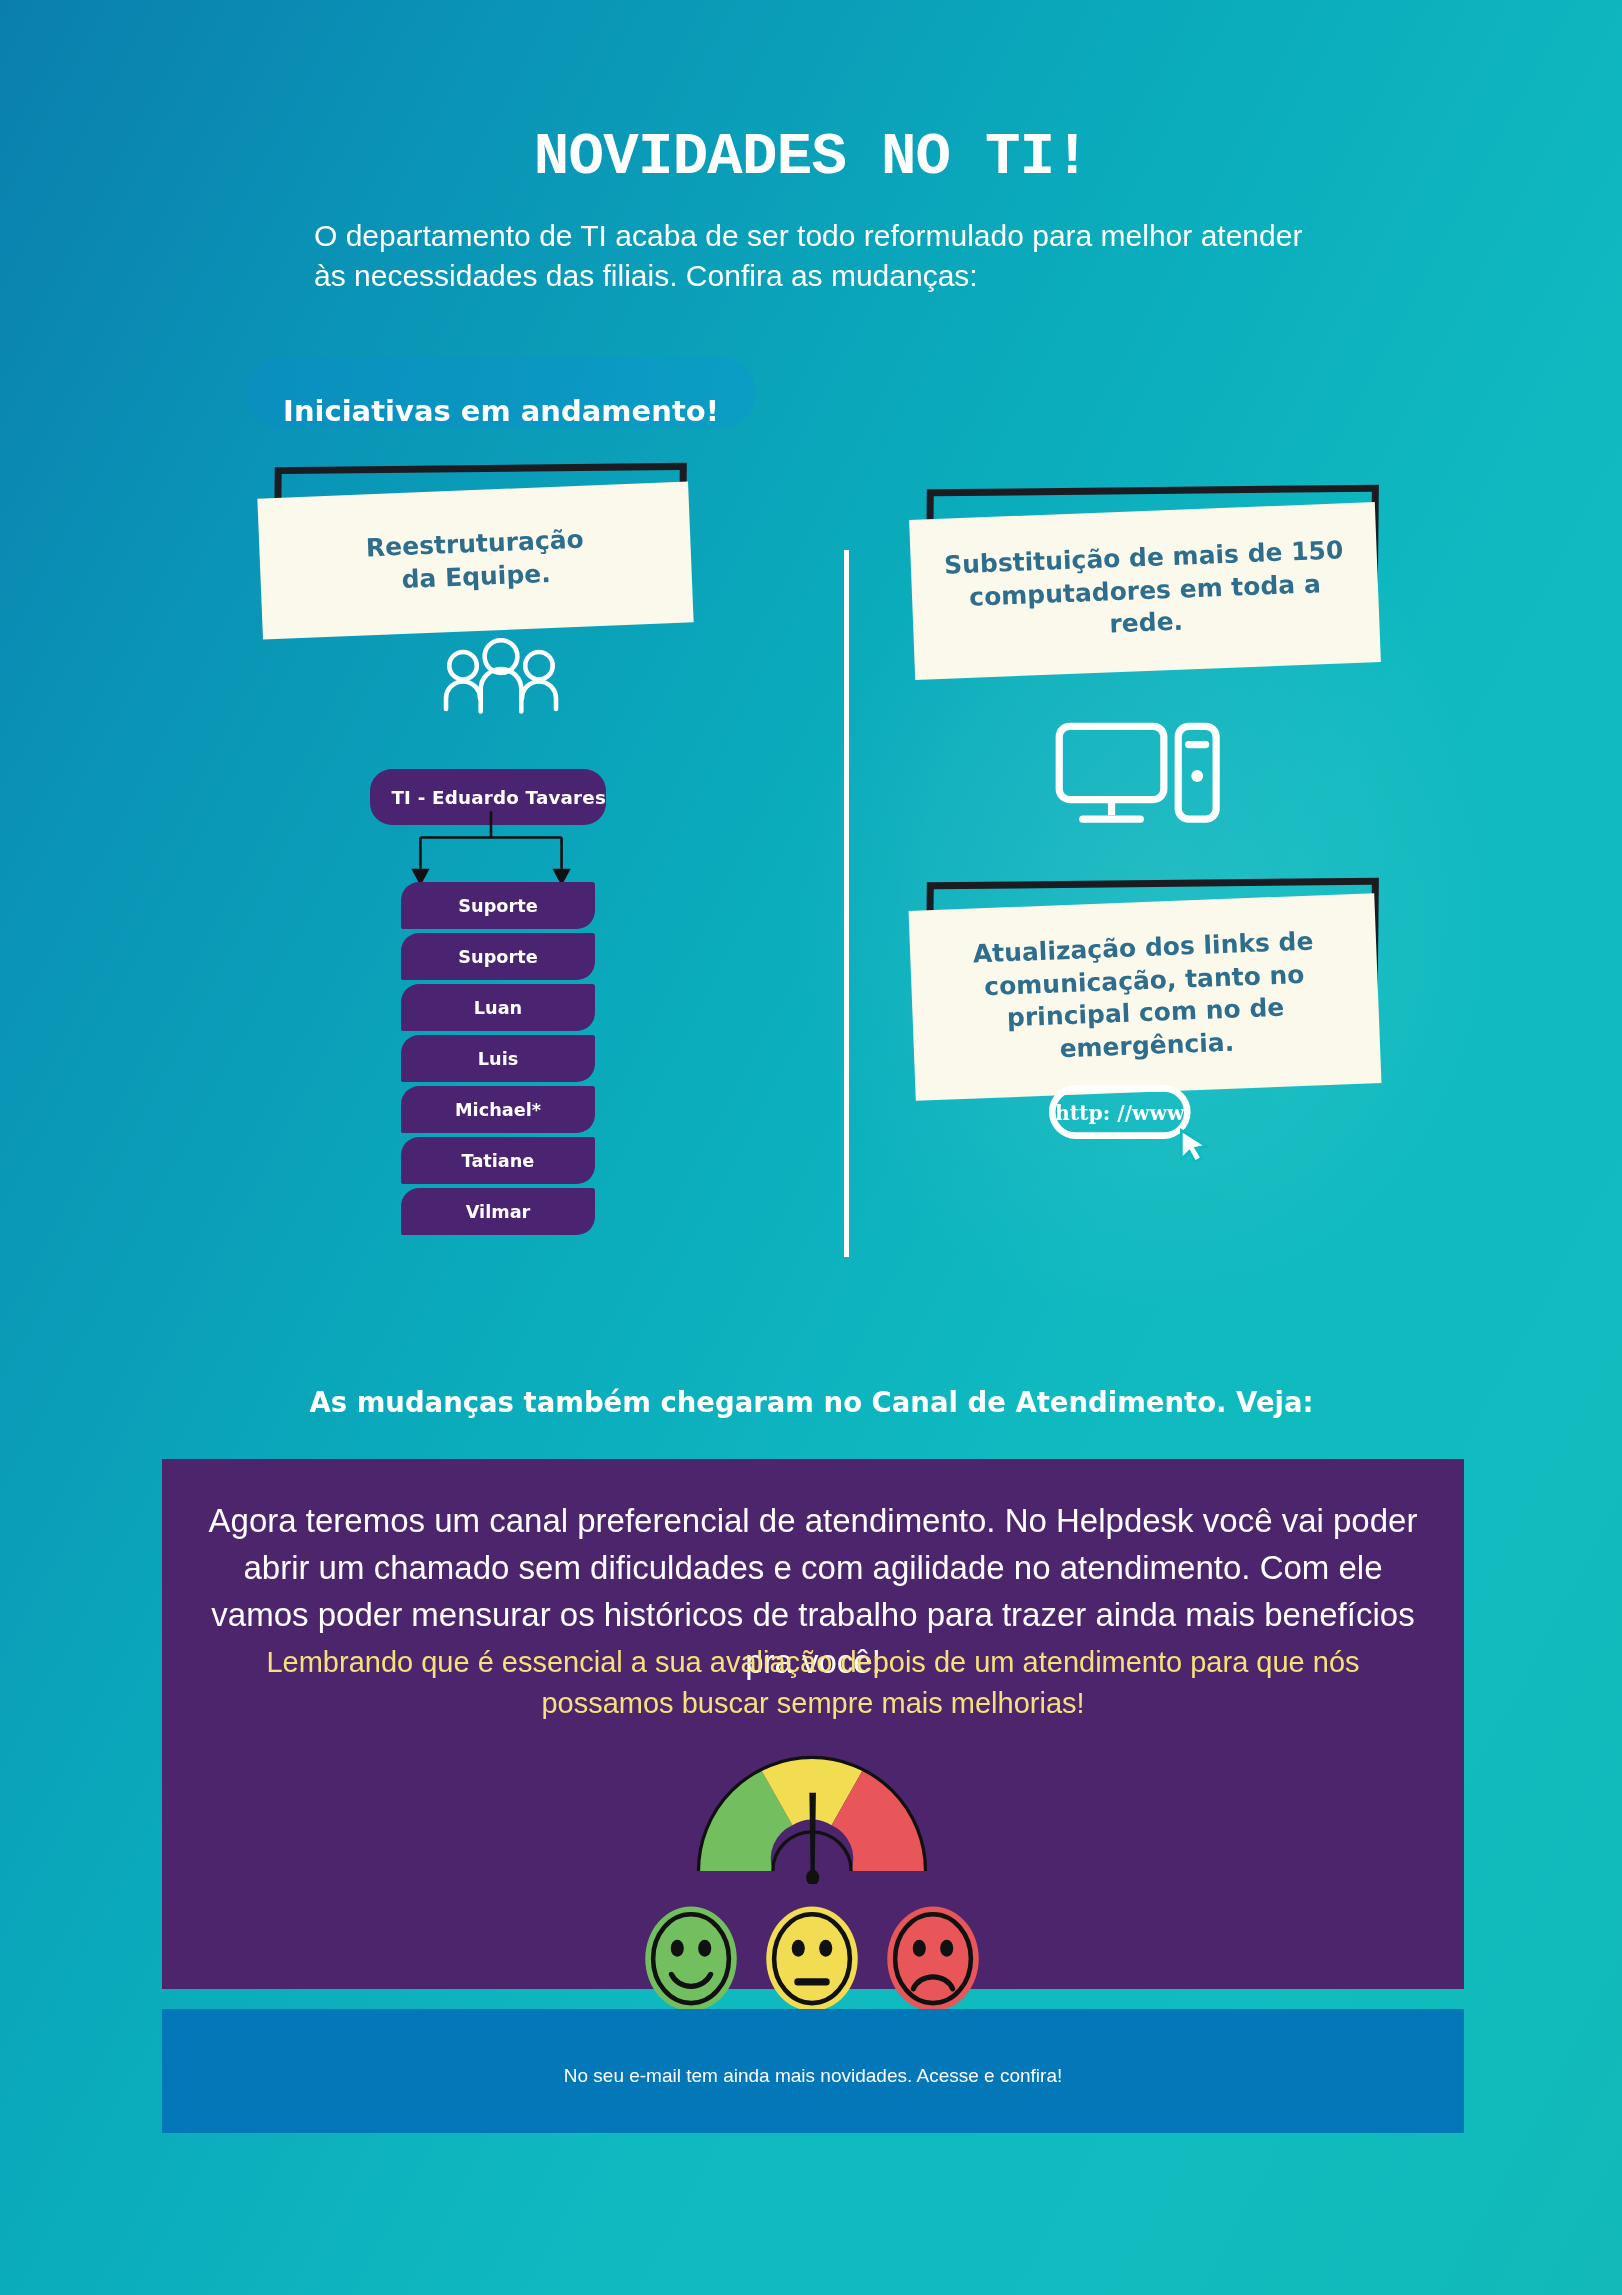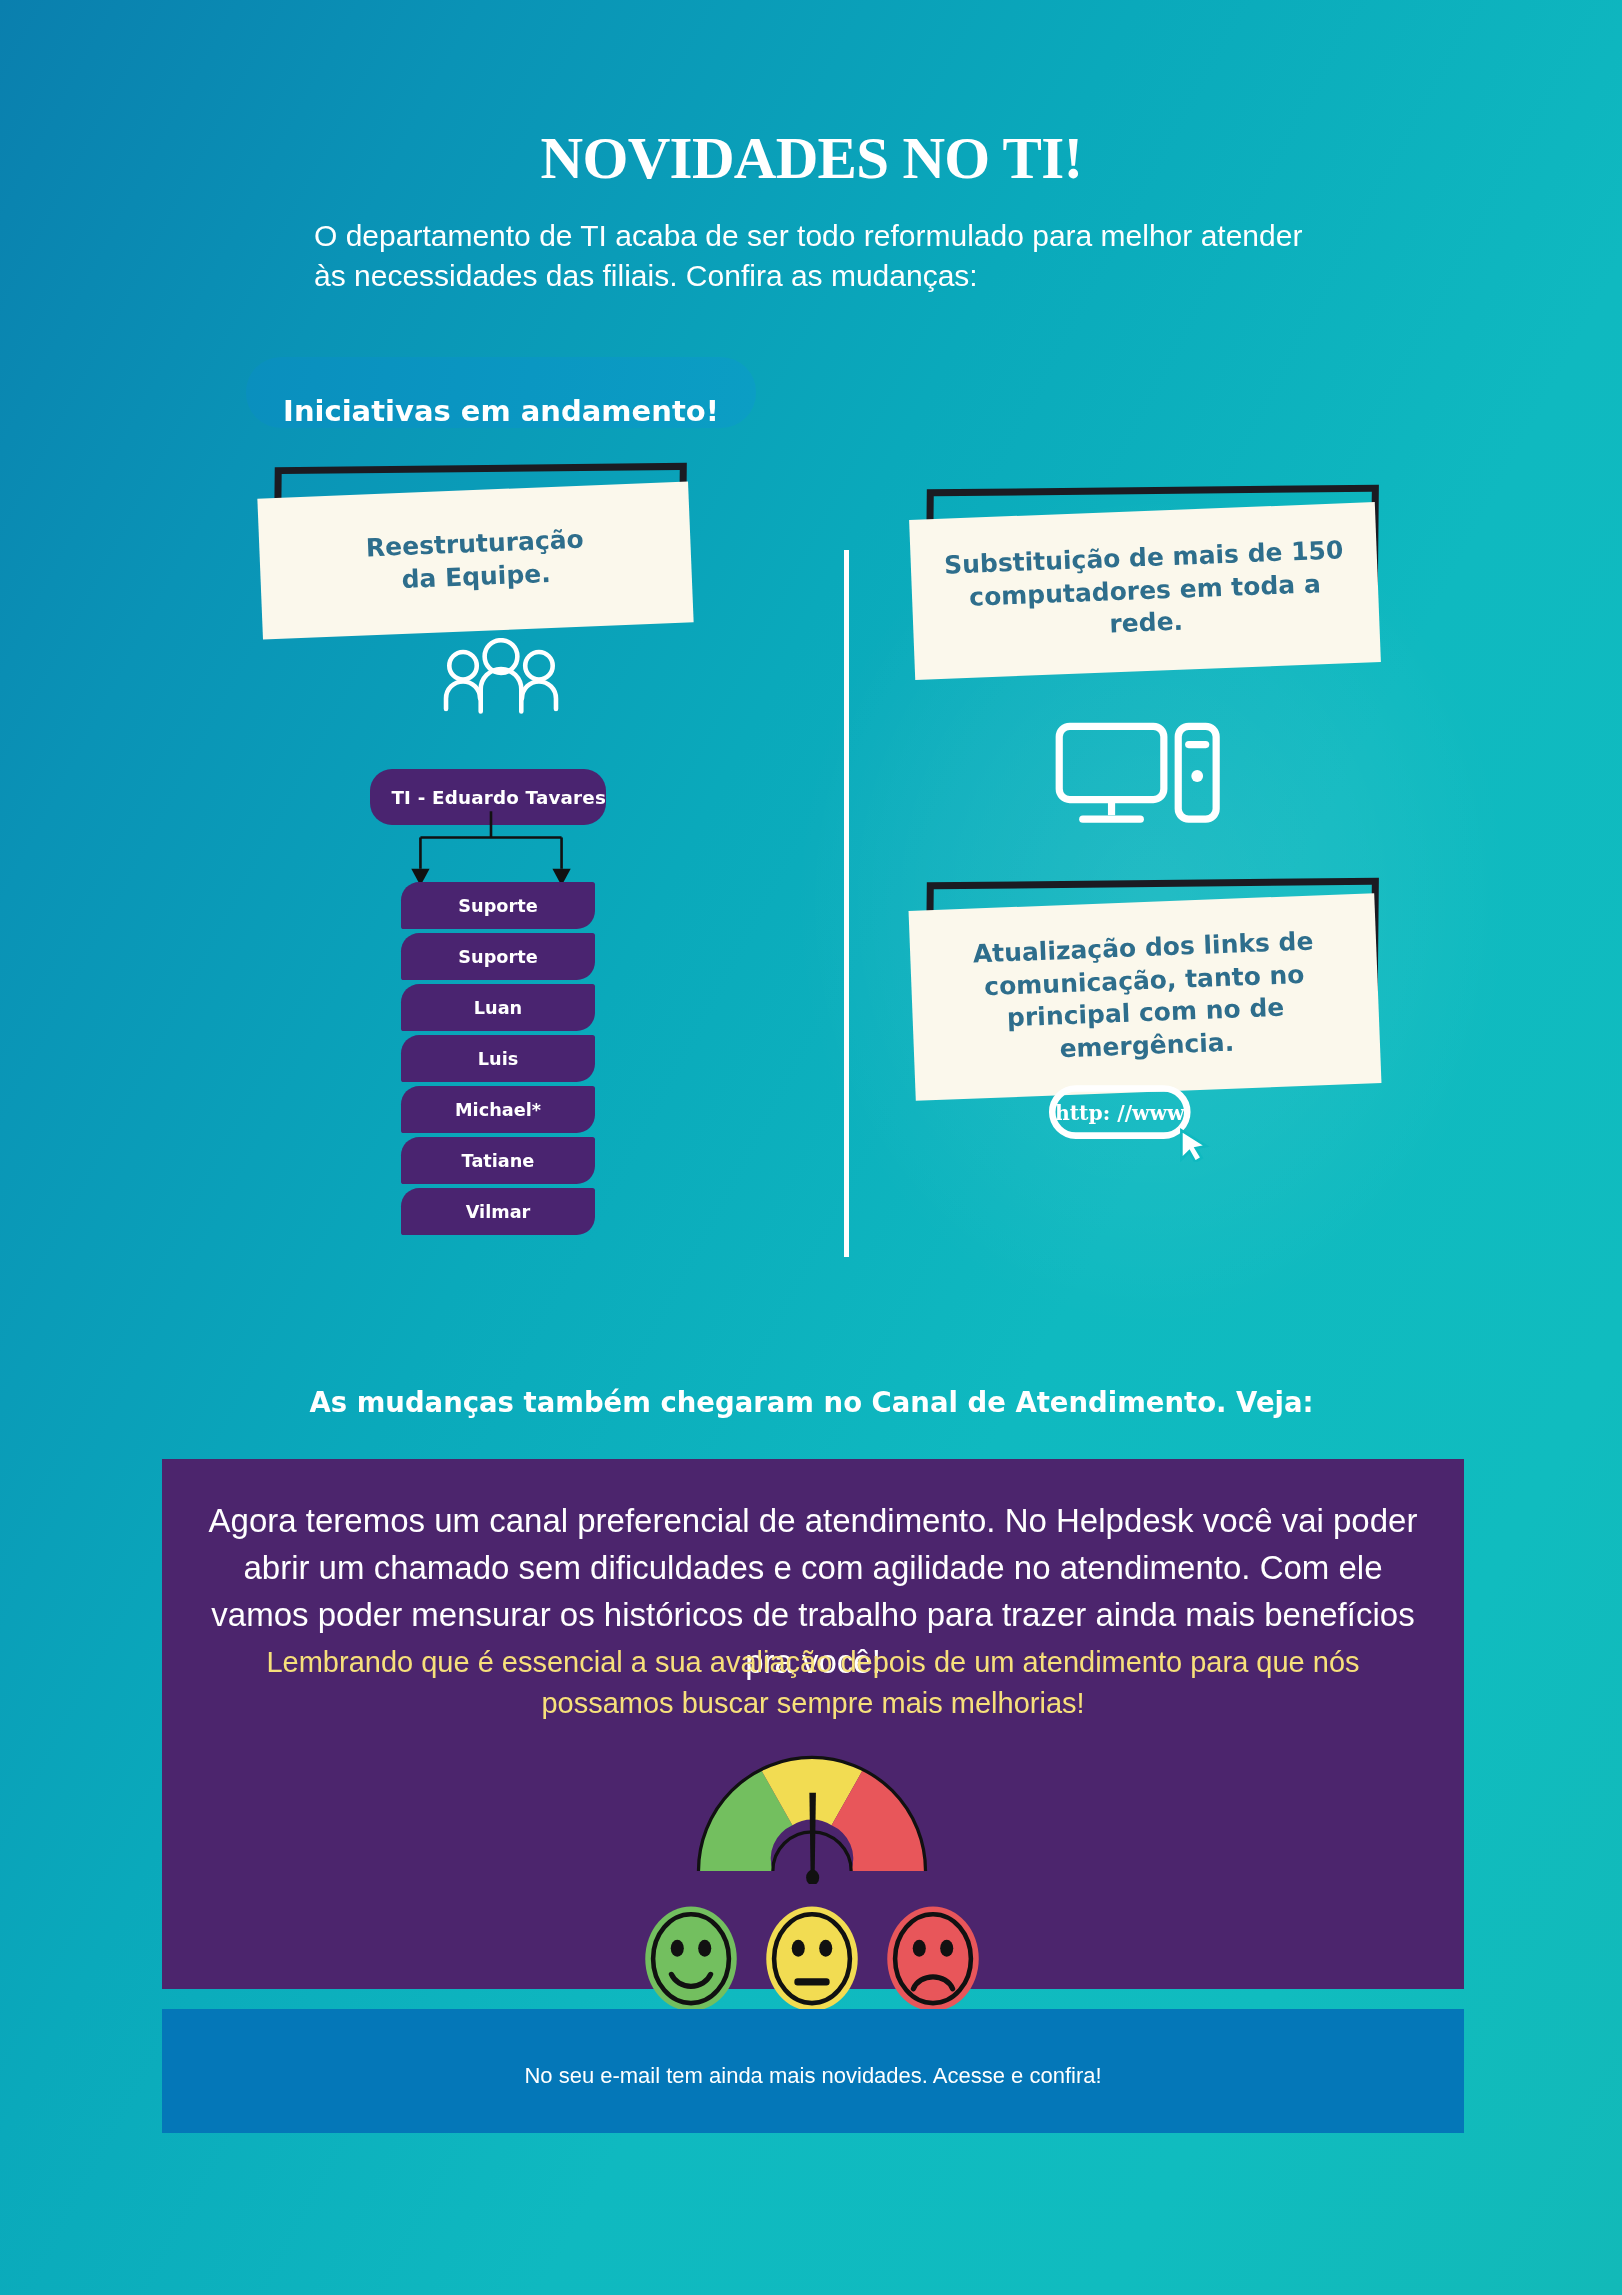--- a/index.html
+++ b/index.html
@@ -13,21 +13,21 @@
     position:relative;width:1623px;height:2295px;overflow:hidden;
     background:
       radial-gradient(ellipse 497px 589px at 1152px 903px, rgba(255,255,255,0.085) 0%, rgba(255,255,255,0.04) 45%, rgba(255,255,255,0) 72%),
       linear-gradient(118deg, #0a7fae 0%, #0a93b6 17%, #0aa9bb 40%, #0fb9c0 62%, #10bcbf 82%, #12b9b8 100%);
   }
 
   
   .title{
     position:absolute;left:0;right:0;top:124px;text-align:center;
     color:#ffffff;font-size:59px;font-weight:bold;letter-spacing:-0.7px;
-    font-family:Liberation Serif, serif;
+    font-family:Liberation Mono, monospace;
   }
   .subtitle{
     position:absolute;left:50%;transform:translateX(-50%);top:216px;width:995px;
     text-align:left;color:#ffffff;font-size:30px;line-height:1.32;
   }
 
   
   .badge{
     position:absolute;left:246px;top:357px;width:510px;height:71px;
     border-radius:35px;
@@ -113,21 +113,21 @@
   .gauge{position:absolute;left:50%;transform:translateX(-50%);top:1747px;width:249px;height:137px;}
   .faces{position:absolute;left:50%;transform:translateX(-50%);top:1901px;width:340px;height:115px;
     display:flex;justify-content:space-between;align-items:center;}
   .face{width:98px;height:108px;}
 
   
   .footer-bar{
     position:absolute;left:162px;top:2009px;width:1302px;height:124px;
     background:#0477b8;display:flex;align-items:center;justify-content:center;
   }
-  .footer-bar span{color:#ffffff;font-size:22px;margin-top:9px;}
+  .footer-bar span{color:#ffffff;font-size:19px;margin-top:9px;}
   .footnote{
     position:absolute;left:0;right:0;top:2159px;text-align:center;
     color:#ffffff;font-size:17px;
   }
 </style>
 </head>
 <body>
 
 <div id="poster">
 

